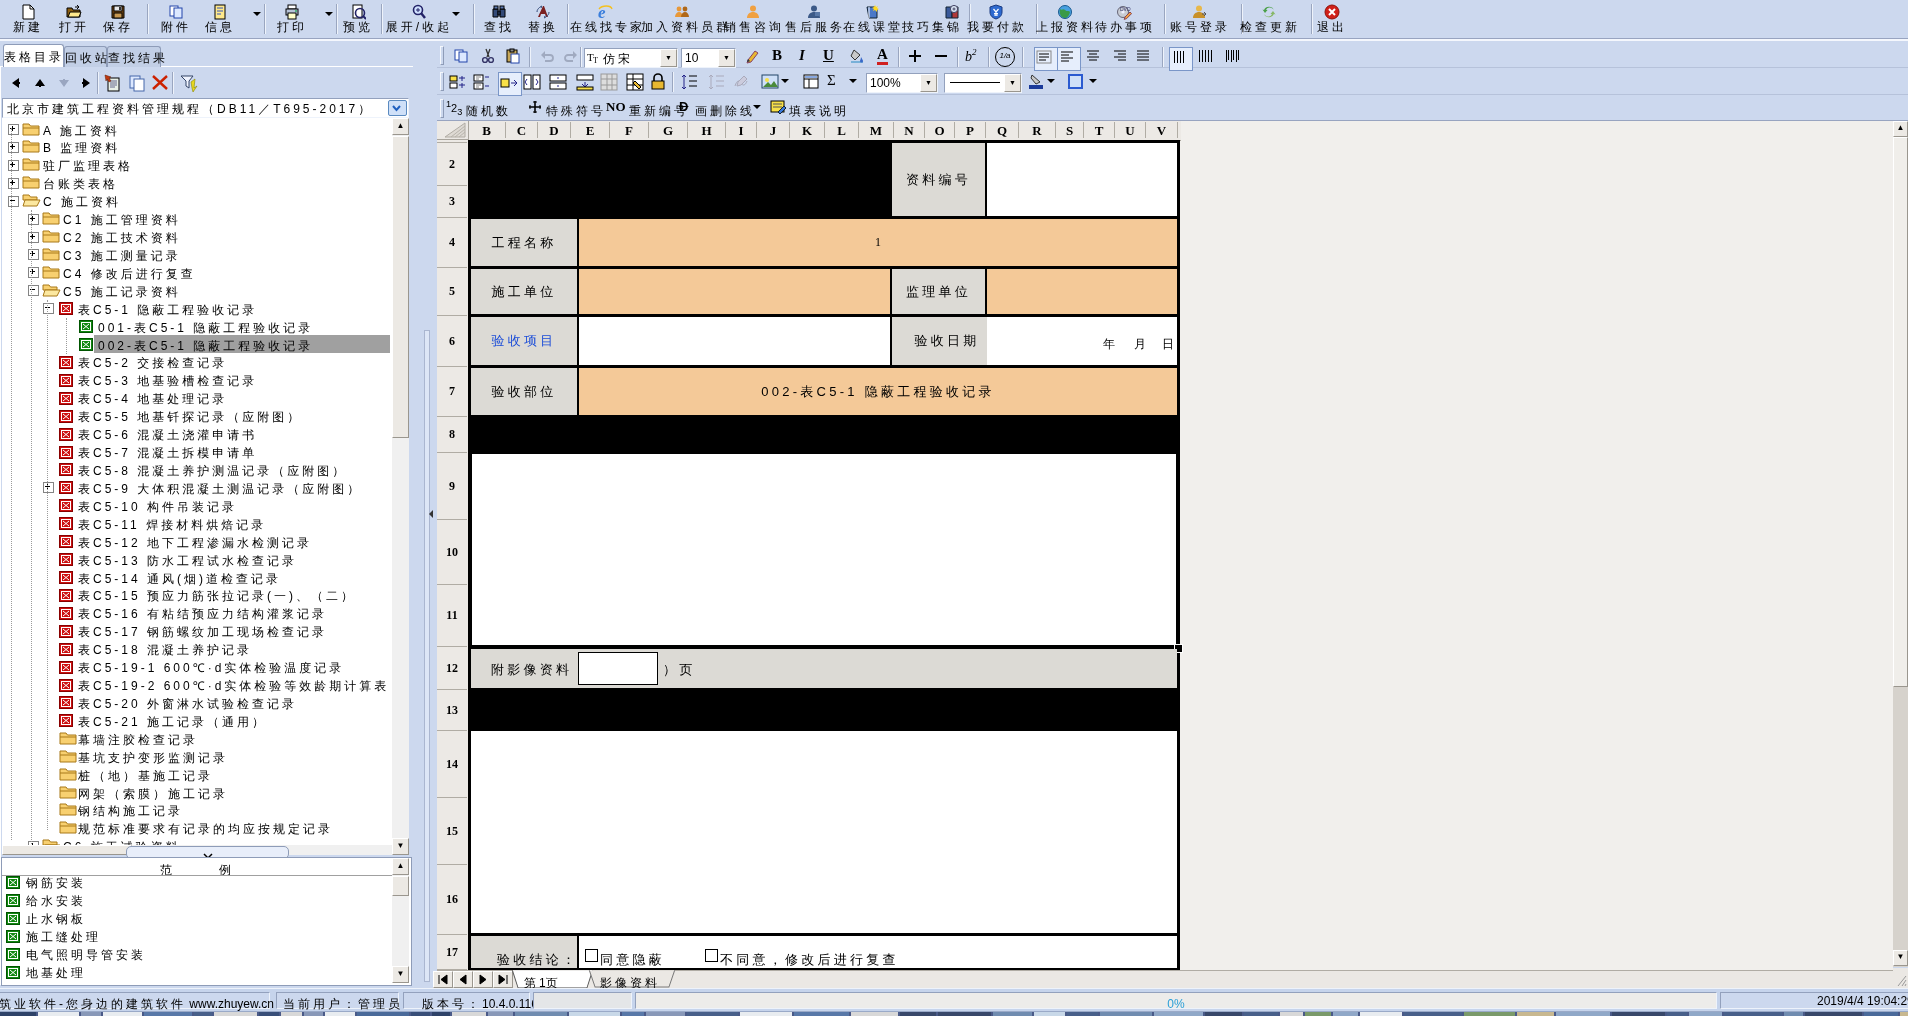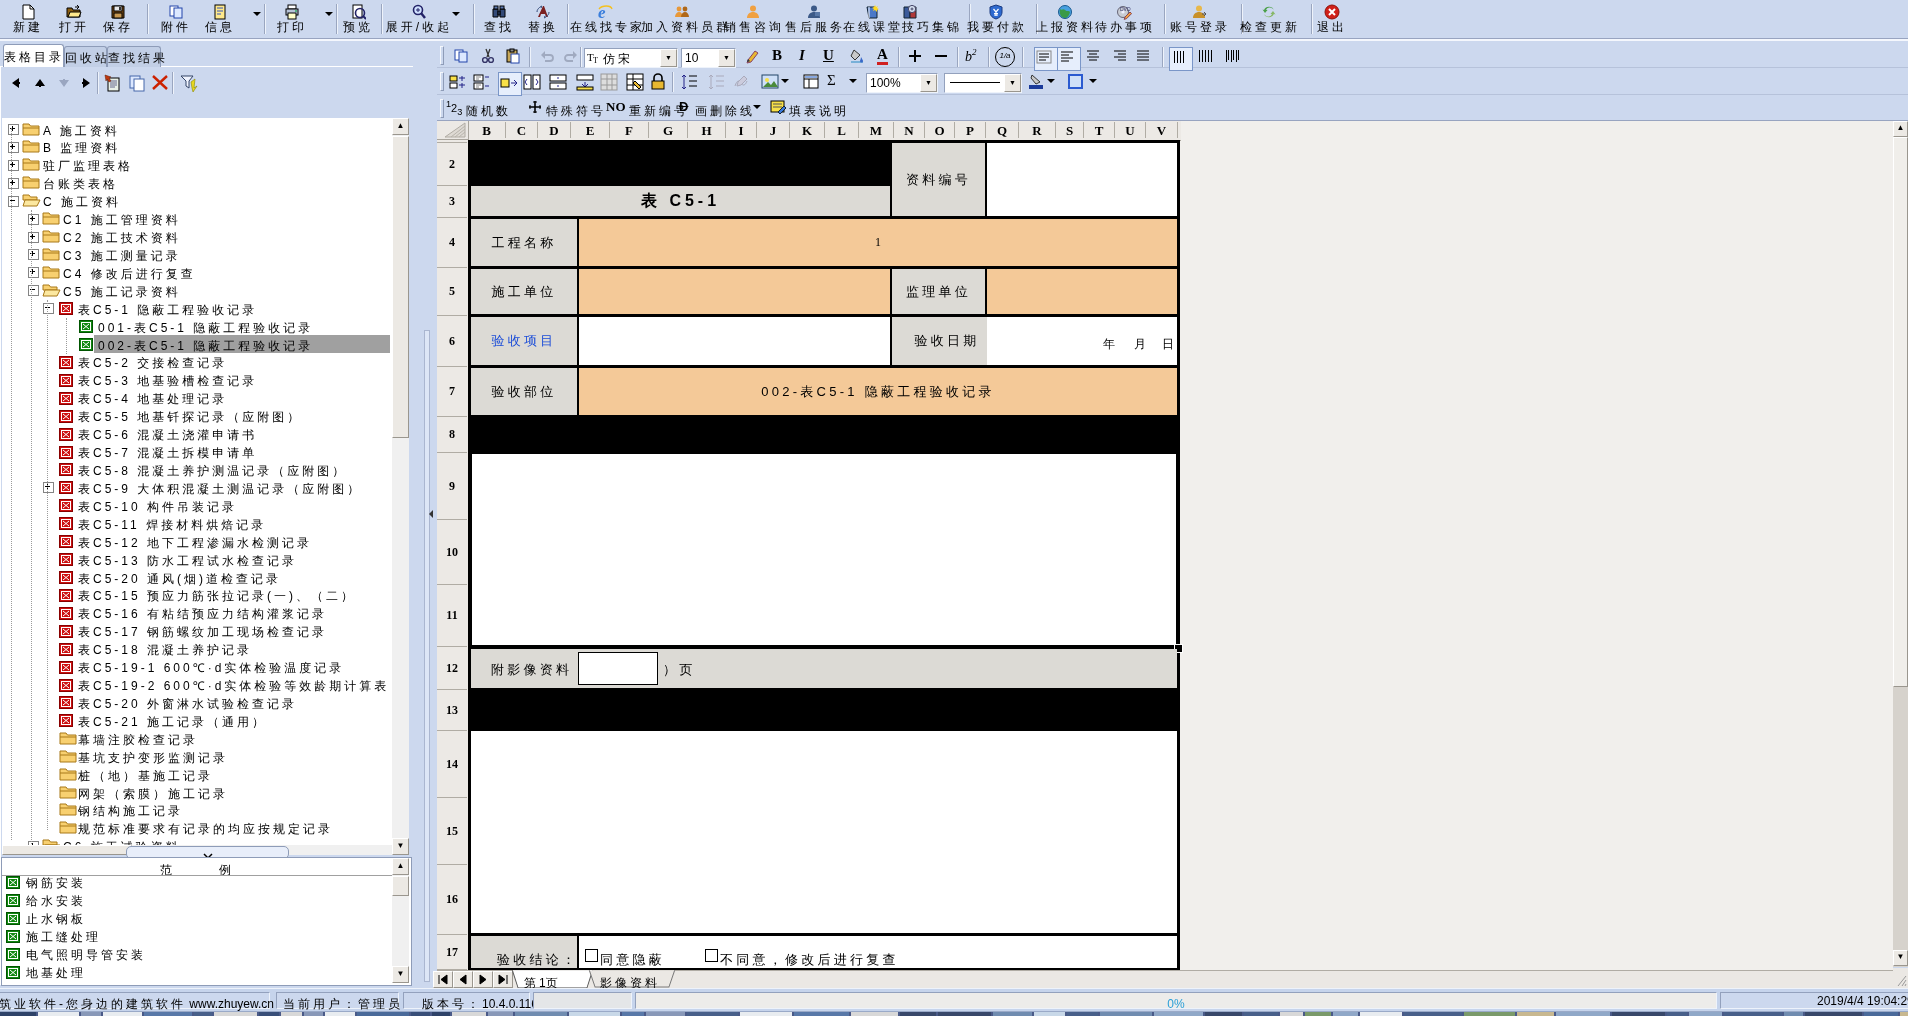--- a/index.html
+++ b/index.html
@@ -141,21 +141,21 @@
       <div class="t cjk" style="font-size:12px;margin-top:-2px">售后服务</div>
     </div>
 <div class="ab" style="left:843px;top:2px;width:58px;height:34px;text-align:center">
       <div style="height:17px;padding-top:2px"><svg width="16" height="16">
           <path d="M3 3h8l2 2v9H5z" fill="#4a78c8" stroke="#123"></path>
           <path d="M5 3v11" stroke="#fff"></path>
           <path d="M11 1l1 2 2-1-1 2 2 1-2 1 0 2-2-2-2 1 1-2-2-1 2-1z" fill="#ffd920"></path>
         </svg></div>
       <div class="t cjk" style="font-size:12px;margin-top:-2px">在线课堂</div>
     </div>
-<div class="ab" style="left:902px;top:2px;width:58px;height:34px;text-align:left">
+<div class="ab" style="left:902px;top:2px;width:58px;height:34px;text-align:right">
       <div style="height:17px;padding-top:2px"><svg width="16" height="16">
           <path d="M2 3h6v11H2z" fill="#3a5a9a" stroke="#123"></path>
           <path d="M8 3h6v11H8z" fill="#b03838" stroke="#123"></path>
           <circle cx="10" cy="5" r="3.6" fill="#d8e4f4" stroke="#446"></circle>
           <path d="M8.5 5h3M10 3.5v3" stroke="#446"></path>
         </svg></div>
       <div class="t cjk" style="font-size:12px;margin-top:-2px">技巧集锦</div>
     </div>
 <div class="ab" style="left:969px;top:4px;width:1px;height:30px;background:#9aa6c0"></div>
     <div class="ab" style="left:970px;top:4px;width:1px;height:30px;background:#eef3fb"></div>
@@ -243,20 +243,26 @@
       </svg></div>
 <div class="ab" style="left:151px;top:74px"><svg width="18" height="18">
         <path d="M2 2l14 13M16 2L2 15" stroke="#cc2200" stroke-width="2.4"></path>
       </svg></div>
 <div class="ab" style="left:172px;top:72px;width:1px;height:22px;background:#9aa6c0"></div>
     <div class="ab" style="left:173px;top:72px;width:1px;height:22px;background:#eef3fb"></div>
 <div class="ab" style="left:179px;top:74px"><svg width="20" height="18">
         <path d="M2 2h12l-4 5v7l-3-2V7z" fill="#f0f4ff" stroke="#346"></path>
         <path d="M12 8l4-3-1 9 3-2-4 6-1-4z" fill="#e8d820" stroke="#880" stroke-width="0.6"></path>
       </svg></div>
+<div class="ab sunk" style="left:2px;top:98px;width:405px;height:18px;background:#fff">
+      <span class="t cjk" style="position:absolute;left:4px;top:2px">北京市建筑工程资料管理规程（DB11／T695-2017）</span>
+      <div class="ab" style="right:1px;top:1px;width:17px;height:14px;background:#cfe0f8;border:1px solid #5a8ac0;border-radius:2px"><svg width="15" height="13">
+          <path d="M4 4l3.5 4L11 4" stroke="#2060c0" stroke-width="2" fill="none"></path>
+        </svg></div>
+    </div>
 <div class="ab" style="left:2px;top:118px;width:390px;height:737px;background:#fff;overflow:hidden">
 </div>
 <div class="ab" style="left:8px;top:124.0px;width:9px;height:9px;border:1px solid #848484;background:#fff">
       <div class="ab" style="left:1px;top:3px;width:5px;height:1px;background:#000"></div>
       <div class="ab" style="left:3px;top:1px;width:1px;height:5px;background:#000"></div>
     </div>
 <div class="ab" style="left:22px;top:121.5px"><svg width="18" height="14">
         <path d="M1 2h6l1.5 2H17v9H1z" fill="#f8d070" stroke="#a87818"></path>
         <path d="M1 6h16" stroke="#a87818"></path>
       </svg></div>
@@ -436,21 +442,21 @@
         <rect x="0.5" y="0.5" width="13" height="12" fill="#cc1111" stroke="#880000"></rect>
         <rect x="2.5" y="2.5" width="9" height="8" fill="none" stroke="#fff"></rect>
         <path d="M4 4l6 5M10 4l-6 5" stroke="#fff"></path>
       </svg></div>
 <div class="ab" style="left:78px;top:550.58px"><span class="t cjk" style="line-height:16px">表C5-13 防水工程试水检查记录</span></div>
 <div class="ab" style="left:59px;top:570.0px"><svg width="14" height="13">
         <rect x="0.5" y="0.5" width="13" height="12" fill="#cc1111" stroke="#880000"></rect>
         <rect x="2.5" y="2.5" width="9" height="8" fill="none" stroke="#fff"></rect>
         <path d="M4 4l6 5M10 4l-6 5" stroke="#fff"></path>
       </svg></div>
-<div class="ab" style="left:78px;top:568.5px"><span class="t cjk" style="line-height:16px">表C5-20 通风(烟)道检查记录</span></div>
+<div class="ab" style="left:78px;top:568.5px"><span class="t cjk" style="line-height:16px">表C5-14 通风(烟)道检查记录</span></div>
 <div class="ab" style="left:59px;top:587.9200000000001px"><svg width="14" height="13">
         <rect x="0.5" y="0.5" width="13" height="12" fill="#cc1111" stroke="#880000"></rect>
         <rect x="2.5" y="2.5" width="9" height="8" fill="none" stroke="#fff"></rect>
         <path d="M4 4l6 5M10 4l-6 5" stroke="#fff"></path>
       </svg></div>
 <div class="ab" style="left:78px;top:586.4200000000001px"><span class="t cjk" style="line-height:16px">表C5-15 预应力筋张拉记录(一)、（二）</span></div>
 <div class="ab" style="left:59px;top:605.84px"><svg width="14" height="13">
         <rect x="0.5" y="0.5" width="13" height="12" fill="#cc1111" stroke="#880000"></rect>
         <rect x="2.5" y="2.5" width="9" height="8" fill="none" stroke="#fff"></rect>
         <path d="M4 4l6 5M10 4l-6 5" stroke="#fff"></path>
@@ -837,25 +843,20 @@
 <div class="ab ser ctr" style="left:437px;top:520px;width:30px;height:64px;border-bottom:1px solid #b0aca4;font-weight:bold;font-size:12px;line-height:64px">10</div>
 <div class="ab ser ctr" style="left:437px;top:585px;width:30px;height:61px;border-bottom:1px solid #b0aca4;font-weight:bold;font-size:12px;line-height:61px">11</div>
 <div class="ab ser ctr" style="left:437px;top:647px;width:30px;height:42px;border-bottom:1px solid #b0aca4;font-weight:bold;font-size:12px;line-height:42px">12</div>
 <div class="ab ser ctr" style="left:437px;top:690px;width:30px;height:40px;border-bottom:1px solid #b0aca4;font-weight:bold;font-size:12px;line-height:40px">13</div>
 <div class="ab ser ctr" style="left:437px;top:731px;width:30px;height:66px;border-bottom:1px solid #b0aca4;font-weight:bold;font-size:12px;line-height:66px">14</div>
 <div class="ab ser ctr" style="left:437px;top:798px;width:30px;height:66px;border-bottom:1px solid #b0aca4;font-weight:bold;font-size:12px;line-height:66px">15</div>
 <div class="ab ser ctr" style="left:437px;top:865px;width:30px;height:69px;border-bottom:1px solid #b0aca4;font-weight:bold;font-size:12px;line-height:69px">16</div>
 <div class="ab ser ctr" style="left:437px;top:935px;width:30px;height:34px;border-bottom:1px solid #b0aca4;font-weight:bold;font-size:12px;line-height:34px">17</div>
 <div class="ab" style="left:437px;top:142px;width:30px;height:1px;background:#b0aca4"></div>
 <div class="ab" style="left:468px;top:140px;width:712px;height:830px;background:#000"></div>
-<div class="ab" style="left:471px;top:186px;width:419px;height:30px;background:#dcdad5">
-      <div style="width:100%;height:100%;display:flex;align-items:center;justify-content:center">
-        <span class="t cjk" style="font-size:16px;font-weight:bold;color:#000">表 C5-1</span>
-      </div>
-    </div>
 <div class="ab" style="left:892px;top:143px;width:93px;height:73px;background:#dcdad5">
       <div style="width:100%;height:100%;display:flex;align-items:center;justify-content:center">
         <span class="t cjk" style="font-size:13px;color:#000">资料编号</span>
       </div>
     </div>
 <div class="ab" style="left:987px;top:143px;width:190px;height:73px;background:#fff"></div>
 <div class="ab" style="left:471px;top:219px;width:106px;height:47px;background:#dcdad5">
       <div style="width:100%;height:100%;display:flex;align-items:center;justify-content:center">
         <span class="t cjk" style="font-size:13px;color:#000">工程名称</span>
       </div>

